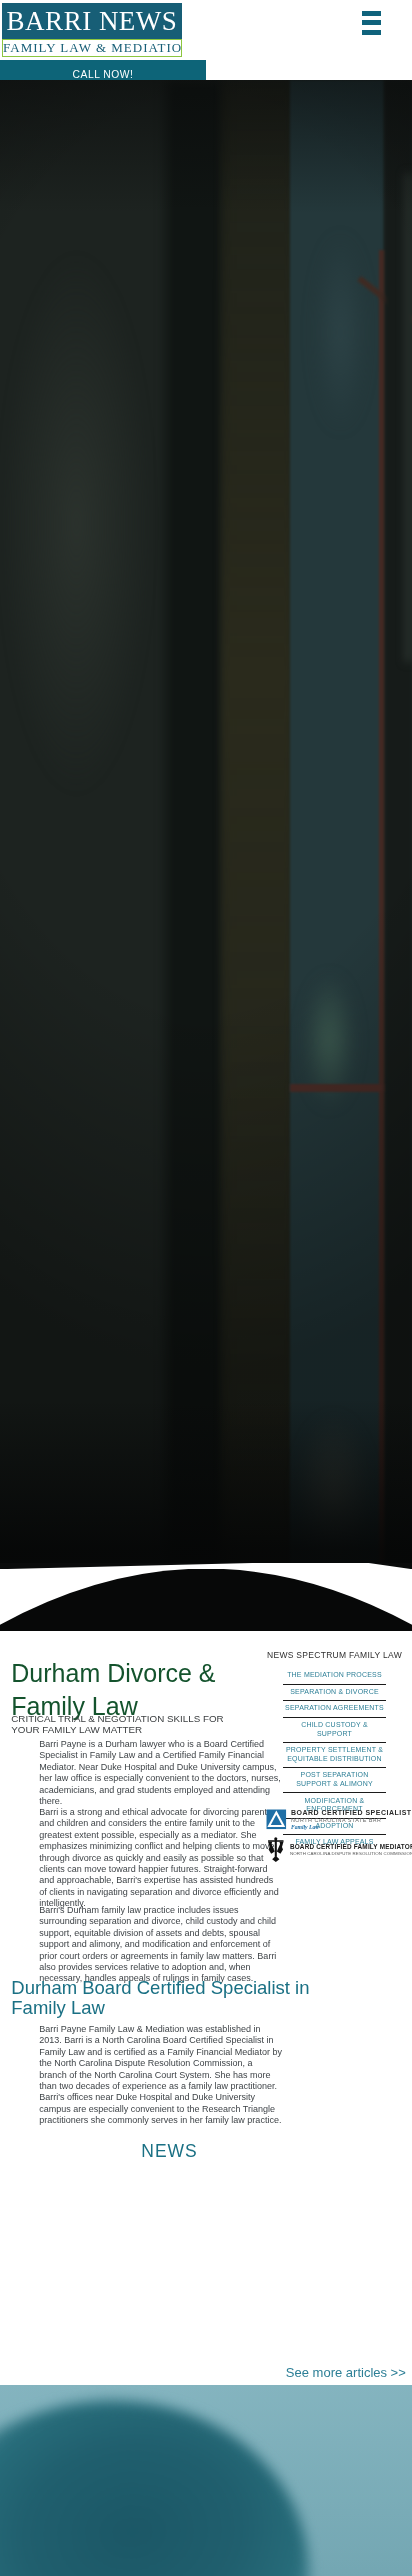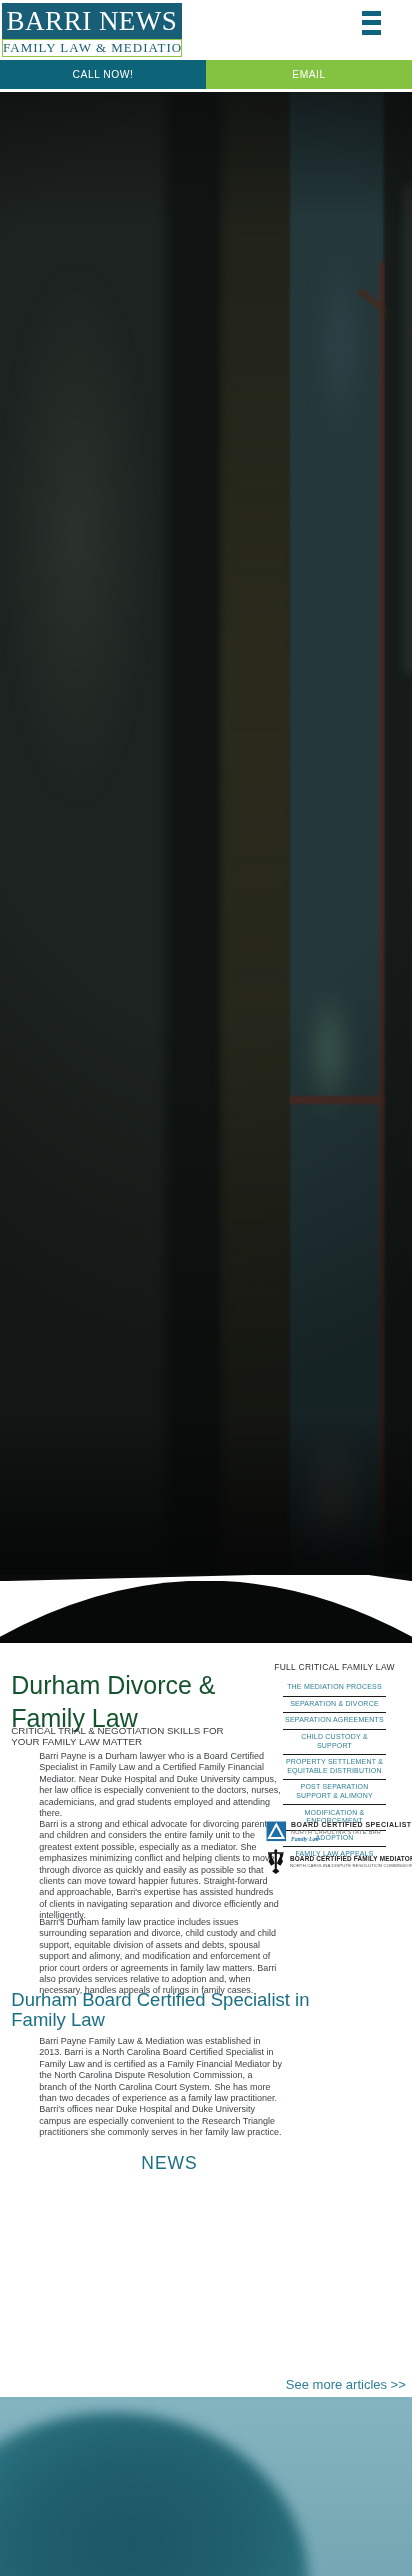--- a/index.html
+++ b/index.html
@@ -13,21 +13,21 @@
               font-family:"Liberation Serif", serif; font-size:27px; line-height:36px; height:36px;
               letter-spacing:0.5px; white-space:nowrap; overflow:hidden; }
   .logo-bottom { background:#fff; border:1px solid #8cc63e; color:#175e76; text-align:center;
               font-family:"Liberation Serif", serif; font-size:13px; line-height:15.5px; height:17.5px;
               letter-spacing:1px; white-space:nowrap; overflow:hidden; }
   .hamburger { position:absolute; left:362px; top:10.8px; width:18.5px; height:24px; cursor:pointer;
                display:flex; flex-direction:column; justify-content:space-between; }
   .hamburger span { display:block; width:18.5px; height:5.2px; background:#10637c; }
 
   
-  .cta-bar { width:412px; height:32px; display:flex; }
+  .cta-bar { width:412px; height:20px; display:flex; }
   .cta-call  { width:206px; height:29px; background:#0d6478; color:#fff; display:flex; align-items:center; justify-content:center;
                font-size:10.3px; font-weight:300; letter-spacing:0.5px; cursor:pointer; }
   .cta-email { width:206px; height:29px; background:#84c341; color:#fff; display:flex; align-items:center; justify-content:center;
                font-size:10.3px; font-weight:300; letter-spacing:0.5px; cursor:pointer; }
 
   
   .hero { position:relative; width:412px; height:1483px; background:#1d2320; overflow:hidden; }
   .hero .layer { position:absolute; }
   .h-left-light { left:0; top:155px; width:170px; height:721px;
       background:radial-gradient(60% 50% at 45% 40%, #2b322d 0%, rgba(43,50,45,0) 75%); filter:blur(4.1px); }
@@ -106,21 +106,20 @@
   </div>
   <div class="hamburger">
     <span></span>
       <span></span>
       <span></span>
   </div>
 </div>
 
 <div class="cta-bar">
   <div class="cta-call">CALL NOW!</div>
-  <div class="cta-email">EMAIL</div>
 </div>
 
 <div class="hero">
   <div class="layer h-left-light"></div>
   <div class="layer h-dark-band"></div>
   <div class="layer h-olive"></div>
   <div class="layer h-window"></div>
   <div class="layer h-teal-top"></div>
   <div class="layer h-moss"></div>
   <div class="layer h-gray-bottom"></div>
@@ -147,21 +146,21 @@
   <div class="subhead">CRITICAL TRIAL &amp; NEGOTIATION SKILLS FOR YOUR FAMILY LAW MATTER</div>
   <p class="para p1">Barri Payne is a Durham lawyer who is a Board Certified Specialist in Family Law and a Certified Family Financial Mediator. Near Duke Hospital and Duke University campus, her law office is especially convenient to the doctors, nurses, academicians, and grad students employed and attending there.</p>
   <p class="para p2">Barri is a strong and ethical advocate for divorcing parents and children and considers the entire family unit to the greatest extent possible, especially as a mediator. She emphasizes minimizing conflict and helping clients to move through divorce as quickly and easily as possible so that clients can move toward happier futures. Straight-forward and approachable, Barri's expertise has assisted hundreds of clients in navigating separation and divorce efficiently and intelligently.</p>
   <p class="para p3">Barri's Durham family law practice includes issues surrounding separation and divorce, child custody and child support, equitable division of assets and debts, spousal support and alimony, and modification and enforcement of prior court orders or agreements in family law matters. Barri also provides services relative to adoption and, when necessary, handles appeals of rulings in family cases.</p>
   <h2 class="h2">Durham Board Certified Specialist in Family Law</h2>
   <p class="para p4">Barri Payne Family Law &amp; Mediation was established in 2013. Barri is a North Carolina Board Certified Specialist in Family Law and is certified as a Family Financial Mediator by the North Carolina Dispute Resolution Commission, a branch of the North Carolina Court System.  She has more than two decades of experience as a family law practitioner. Barri's offices near Duke Hospital and Duke University campus are especially convenient to the Research Triangle practitioners she commonly serves in her family law practice.</p>
   <div class="news">NEWS</div>
   <a class="see-more">See more articles &gt;&gt;</a>
 
   <div class="sidebar">
-    <div class="sidebar-title">FULL CRITICAL FAMILY LAW</div>
+    <div class="sidebar-title">NEWS SPECTRUM FAMILY LAW</div>
     <ul class="spectrum-list">
         <li>THE MEDIATION PROCESS</li>
         <li>SEPARATION &amp; DIVORCE</li>
         <li>SEPARATION AGREEMENTS</li>
         <li>CHILD CUSTODY &amp; SUPPORT</li>
         <li>PROPERTY SETTLEMENT &amp; EQUITABLE DISTRIBUTION</li>
         <li>POST SEPARATION SUPPORT &amp; ALIMONY</li>
         <li>MODIFICATION &amp; ENFORCEMENT</li>
         <li>ADOPTION</li>
         <li>FAMILY LAW APPEALS</li>

